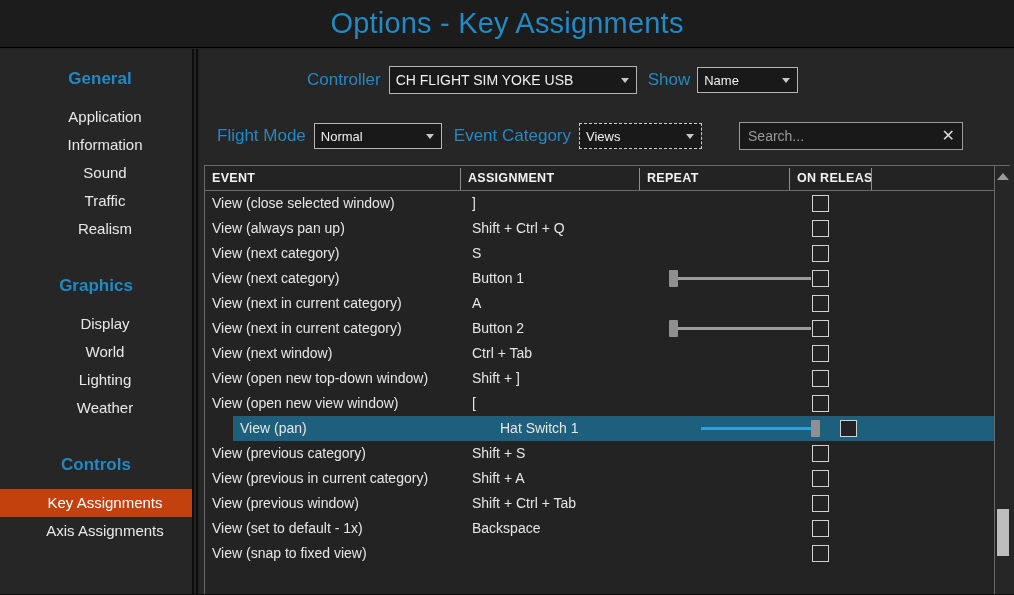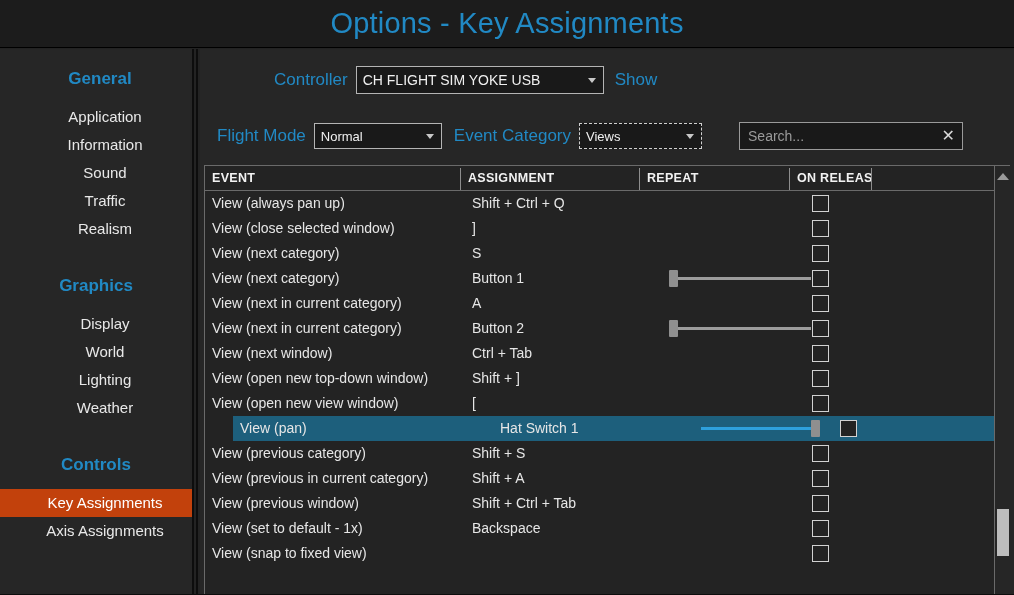--- a/index.html
+++ b/index.html
@@ -276,26 +276,30 @@
       <div class="grp-title" style="margin-top:33px;margin-bottom:14px;">Controls</div>
       <div class="nav-item active"><span>Key Assignments</span></div>
       <div class="nav-item"><span>Axis Assignments</span></div>
     </div>
   <div class="sidebar-sep"></div>
   <div class="sidebar-sep2"></div>
 
   <div class="main">
 
     <div class="toolrow1">
-      <div class="lbl" style="margin-left:74px;">Controller</div>
+      <div class="lbl" style="margin-left:107px;">Controller</div>
       <div class="dd" style="width:248px; margin-left:8px;">
         <span>CH FLIGHT SIM YOKE USB</span>
         <span class="caret"></span>
       </div>
       <div class="lbl" style="margin-left:11px;">Show</div>
+      <div class="dd small" style="width:101px; margin-left:7px;">
+        <span>Name</span>
+        <span class="caret"></span>
+      </div>
     </div>
 
     <div class="toolrow2">
       <div class="lbl" style="margin-left:17px;">Flight Mode</div>
       <div class="dd small" style="width:128px; margin-left:8px;">
         <span>Normal</span>
         <span class="caret"></span>
       </div>
       <div class="lbl" style="margin-left:12px;">Event Category</div>
       <div class="dd small focused" style="width:123px; margin-left:8px;">
@@ -314,27 +318,27 @@
         <div class="vdiv" style="left:255px;"></div>
         <div class="th" style="left:256px; width:178px;">ASSIGNMENT</div>
         <div class="vdiv" style="left:434px;"></div>
         <div class="th" style="left:435px; width:149px;">REPEAT</div>
         <div class="vdiv" style="left:584px;"></div>
         <div class="th" style="left:585px; width:81px;">ON RELEAS</div>
         <div class="vdiv" style="left:666px;"></div>
       </div>
       <div class="tbody" id="tbody">
           <div class="row">
+            <div class="cell-event">View (close selected window)</div>
+            <div class="cell-assign">]</div>
+            <div class="chk"></div>
+          </div>
+          <div class="row">
             <div class="cell-event">View (always pan up)</div>
             <div class="cell-assign">Shift + Ctrl + Q</div>
-            <div class="chk"></div>
-          </div>
-          <div class="row">
-            <div class="cell-event">View (close selected window)</div>
-            <div class="cell-assign">]</div>
             <div class="chk"></div>
           </div>
           <div class="row">
             <div class="cell-event">View (next category)</div>
             <div class="cell-assign">S</div>
             <div class="chk"></div>
           </div>
           <div class="row">
             <div class="cell-event">View (next category)</div>
             <div class="cell-assign">Button 1</div>

